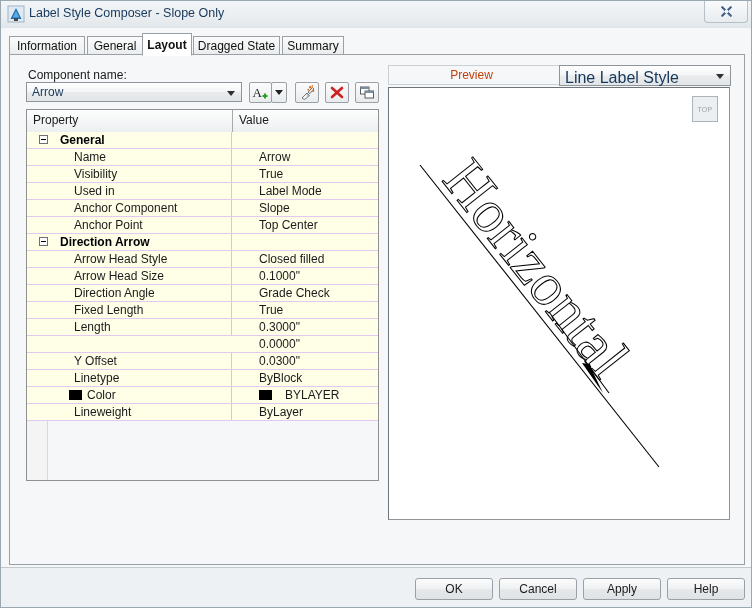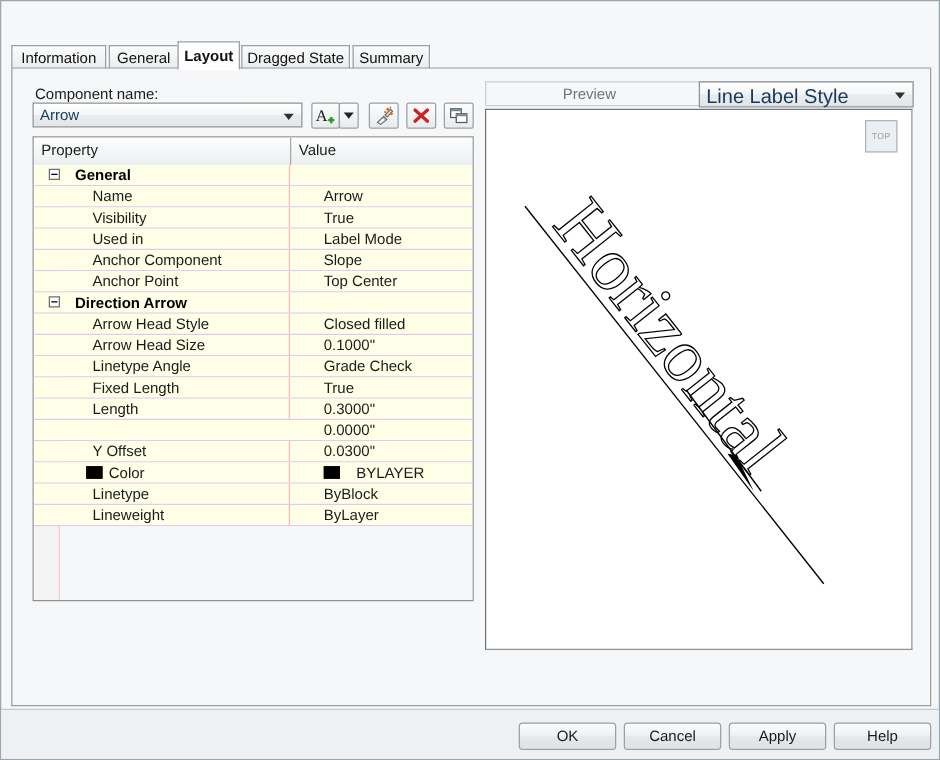--- a/index.html
+++ b/index.html
@@ -175,21 +175,21 @@
   #grid-body-fill{
     position:absolute;left:21px;bottom:0;width:330px;background:#f6f7f8;
   }
 
   
   #preview-head{
     position:absolute;left:378px;top:10px;width:342px;height:20px;
     background:#f6f7f8;border:1px solid #c9cfd3;box-sizing:border-box;
   }
   #preview-title{
-    position:absolute;left:0;top:2px;width:165px;text-align:center;font-size:12px;color:#737373;
+    position:absolute;left:0;top:2px;width:165px;text-align:center;font-size:12px;color:#c2410c;
   }
   #style-combo{
     position:absolute;left:170px;top:-1px;width:172px;height:21px;
     background:linear-gradient(to bottom,#ffffff 0%,#f4f5f6 48%,#e9ebec 52%,#e3e6e8 100%);
     border:1px solid #8d949a;box-sizing:border-box;
   }
   #style-combo-text{
     position:absolute;left:5px;top:3px;font-size:16px;color:#16385c;
   }
   #preview-canvas{
@@ -227,20 +227,40 @@
   #btn-ok{left:414px;}
   #btn-cancel{left:498px;}
   #btn-apply{left:582px;}
   #btn-help{left:666px;}
 </style>
 </head>
 <body>
 
 <div id="window">
 
+  <div id="titlebar">
+    <span id="app-icon">
+      <svg width="18" height="18" viewBox="0 0 18 18">
+        <rect x="1" y="1" width="16" height="16" fill="#dfe9f2" stroke="#9fb4c6"></rect>
+        <path d="M9 3 L14.5 14 L3.5 14 Z" fill="#1a6fb5"></path>
+        <path d="M9 5.5 L12.3 12.4 L5.7 12.4 Z" fill="#5fa8dd"></path>
+        <rect x="7" y="13" width="4" height="3" fill="#4a4a4a"></rect>
+      </svg>
+    </span>
+    <span id="title-text">Label Style Composer - Slope Only</span>
+    <div id="close-btn">
+      <svg width="13" height="13" viewBox="0 0 13 13">
+        <g stroke="#3f5d80" stroke-width="2.1" stroke-linecap="round">
+          <line x1="2.2" y1="2.2" x2="10.8" y2="10.8"></line>
+          <line x1="10.8" y1="2.2" x2="2.2" y2="10.8"></line>
+        </g>
+        <circle cx="6.5" cy="6.5" r="1.9" fill="#eef2f6"></circle>
+      </svg>
+    </div>
+  </div>
 
   <div id="tabstrip">
     <div class="tab" style="left:0px;width:76px;">Information</div>
     <div class="tab" style="left:78px;width:56px;">General</div>
     <div class="tab active" style="left:133px;width:50px;">Layout</div>
     <div class="tab" style="left:184px;width:87px;">Dragged State</div>
     <div class="tab" style="left:273px;width:62px;">Summary</div>
   </div>
   <div id="tab-underline"></div>
 
@@ -372,21 +392,21 @@
           <div class="row prop">
             <div class="pcell">
               <span class="ptext">Arrow Head Size</span>
             </div>
             <div class="vcell">
               <span class="vtext">0.1000"</span>
             </div>
           </div>
           <div class="row prop">
             <div class="pcell">
-              <span class="ptext">Linetype Angle</span>
+              <span class="ptext">Direction Angle</span>
             </div>
             <div class="vcell">
               <span class="vtext">Grade Check</span>
             </div>
           </div>
           <div class="row prop">
             <div class="pcell">
               <span class="ptext">Fixed Length</span>
             </div>
             <div class="vcell">
@@ -405,38 +425,38 @@
             <div class="vcell">
               <span class="vtext">0.0000"</span>
             </div>
           </div>
           <div class="row prop">
             <div class="pcell">
               <span class="ptext">Y Offset</span>
             </div>
             <div class="vcell">
               <span class="vtext">0.0300"</span>
+            </div>
+          </div>
+          <div class="row prop">
+            <div class="pcell">
+              <span class="ptext">Linetype</span>
+            </div>
+            <div class="vcell">
+              <span class="vtext">ByBlock</span>
             </div>
           </div>
           <div class="row prop swatch">
             <div class="pcell">
               <span class="color-chip" style="background: rgb(0, 0, 0);"></span>
               <span class="ptext">Color</span>
             </div>
             <div class="vcell">
               <span class="color-chip" style="background: rgb(0, 0, 0);"></span>
               <span class="vtext">BYLAYER</span>
-            </div>
-          </div>
-          <div class="row prop">
-            <div class="pcell">
-              <span class="ptext">Linetype</span>
-            </div>
-            <div class="vcell">
-              <span class="vtext">ByBlock</span>
             </div>
           </div>
           <div class="row prop">
             <div class="pcell">
               <span class="ptext">Lineweight</span>
             </div>
             <div class="vcell">
               <span class="vtext">ByLayer</span>
             </div>
           </div>

